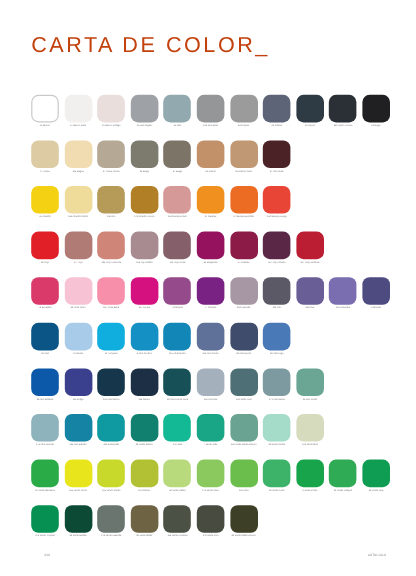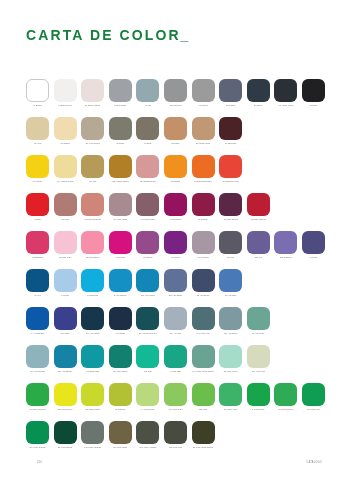--- a/index.html
+++ b/index.html
@@ -19,24 +19,24 @@
     position: absolute;
     inset: 0;
     background: #ffffff;
   }
 
   
   .title {
     position: absolute;
     left: 26px;
     top: 27px;
-    font-size: 14px;
-    font-weight: 700;
+    font-size: 18px;
+    font-weight: 400;
     letter-spacing: 2.1px;
-    color: #15803d;
+    color: #c2410c;
     white-space: nowrap;
     font-family: "Liberation Sans", sans-serif;
   }
 
   
   .grid {
     position: absolute;
     left: 26px;
     top: 79px;
     width: 300px;

